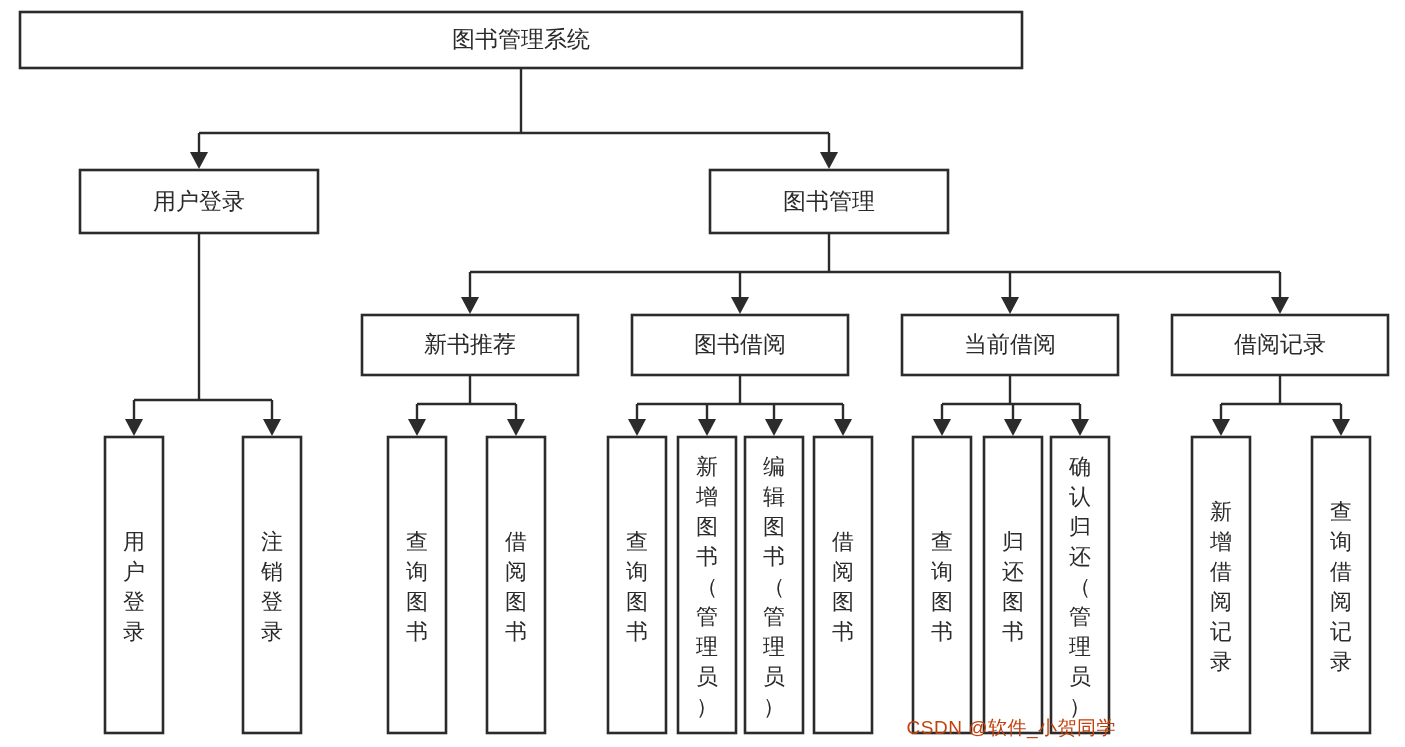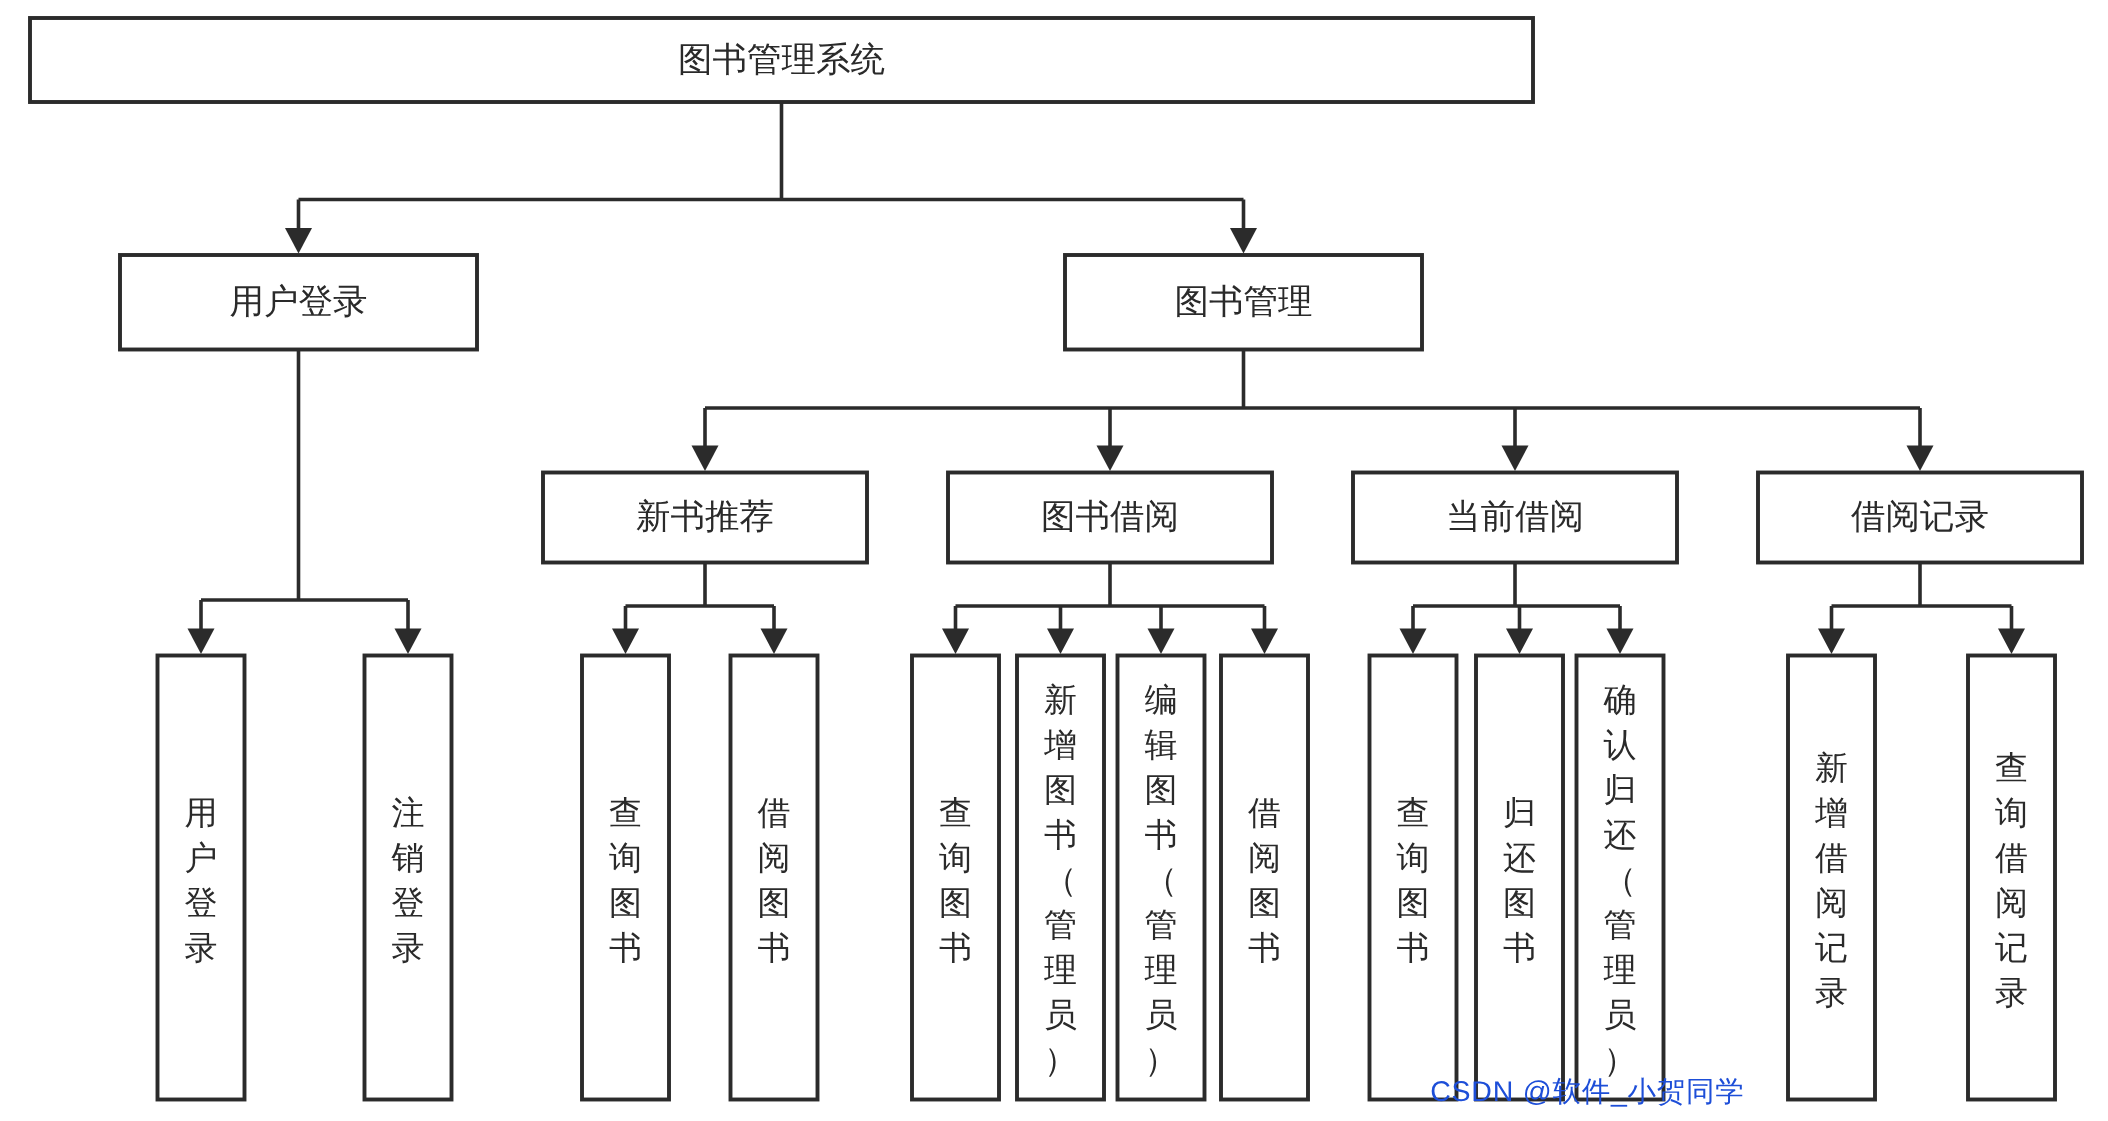--- a/index.html
+++ b/index.html
@@ -1,21 +1,21 @@
 <!DOCTYPE html>
 <html><head>
 <meta charset="utf-8">
 <style>
   html,body{margin:0;padding:0;background:#ffffff;}
   body{
     width:1405px;height:747px;overflow:hidden;
     font-family:"Liberation Sans","DejaVu Sans",sans-serif;
     color:#1a1a1a;
   }
-  #diagram-root{position:relative;width:1124px;height:747px;padding-left:47px;}
+  #diagram-root{position:relative;width:1124px;height:747px;}
   svg#tree{position:absolute;left:0;top:0;width:1405px;height:747px;}
 
   .node-box{
     fill:#ffffff;
     stroke:#2b2b2b;
     stroke-width:2.6;
   }
   .node-label{
     font-family:"Liberation Sans","DejaVu Sans",sans-serif;
     font-size:23px;
@@ -35,21 +35,21 @@
     fill:none;
   }
   .arrow-head{ fill:#2b2b2b; }
 
   .watermark{
     position:absolute;
     right:8px;
     bottom:6px;
     font-family:"Liberation Sans","DejaVu Sans",sans-serif;
     font-size:19px;
-    color:#1d4ed8;
+    color:#c2410c;
     white-space:nowrap;
     letter-spacing:0.5px;
   }
 </style>
 </head>
 <body>
 
 <div id="diagram-root">
 
   <svg id="tree" viewBox="0 0 1405 747" xmlns="http://www.w3.org/2000/svg">

